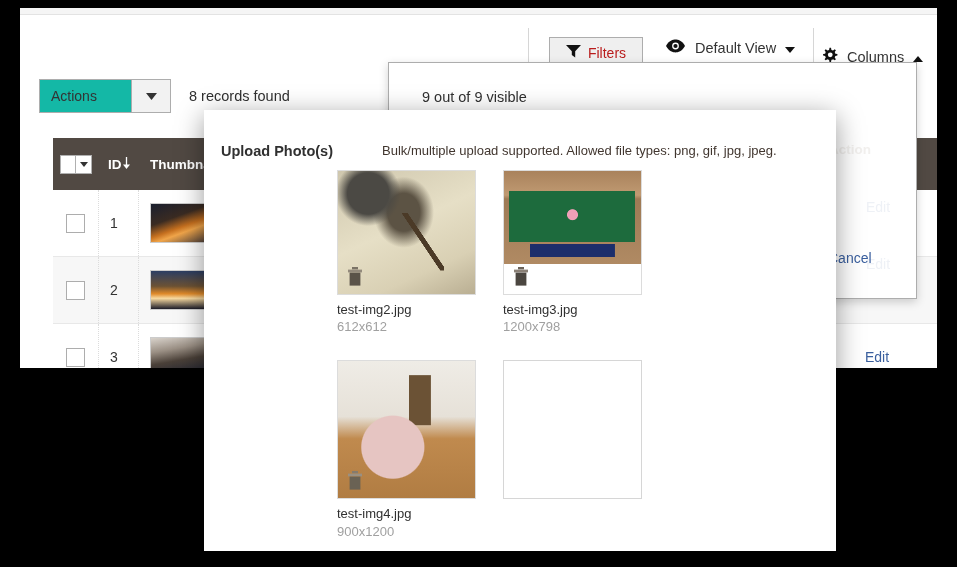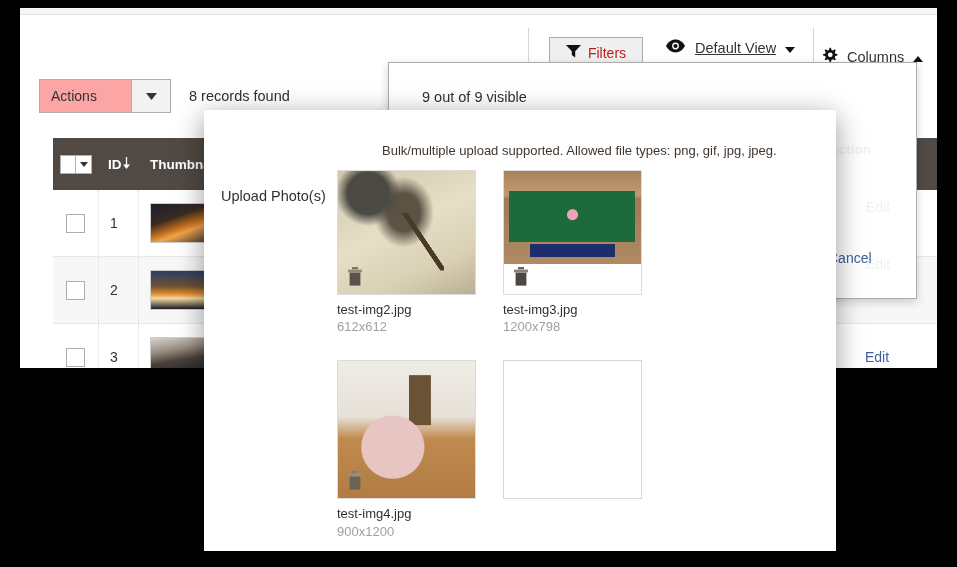--- a/index.html
+++ b/index.html
@@ -45,21 +45,21 @@
   }
   .search-input::placeholder { color:#3a3a3a; font-style:italic; opacity:1; }
   .search-icon { width:26px; display:flex; align-items:center; justify-content:center; }
 
   
   .actions-wrap {
     position:absolute; left:19px; top:71px;
     display:flex; height:34px;
   }
   .actions-btn {
-    width:93px; border:1px solid #adadad; background:#fca5a5;
+    width:93px; border:1px solid #adadad; background:#14b8a6;
     display:flex; align-items:center; padding-left:11px;
     font-size:14px; color:#333; box-sizing:border-box;
   }
   .actions-caret {
     width:39px; border:1px solid #adadad; border-left:0; background:#f2f2f2;
     display:flex; align-items:center; justify-content:center; box-sizing:border-box;
   }
   .records-found {
     position:absolute; left:169px; top:80px;
     font-size:14.5px; color:#303030;
@@ -67,21 +67,21 @@
   .filters-btn {
     position:absolute; left:529px; top:29px;
     width:92px; height:29px;
     border:1px solid #adadad; background:#efefef;
     display:flex; align-items:center; justify-content:center; gap:7px;
     font-size:14px; color:#b91c1c;
   }
   .view-ctl {
     position:absolute; left:645px; top:31px;
     display:flex; align-items:flex-end; gap:9px;
-    font-size:14.5px; color:#333;text-decoration:underline;
+    font-size:14.5px; color:#333;
   }
   .columns-ctl {
     position:absolute; left:801px; top:31px;
     display:flex; align-items:center; gap:9px;
     font-size:14.5px; color:#333;margin-top:8px;
   }
   .tb-divider {
     position:absolute; top:20px; left:793px; width:1px; height:45px; background:#d6d6d6;
   }
   .tb-divider2 {
@@ -165,21 +165,21 @@
 
   
   .modal {
     position:absolute; left:204px; top:110px;
     width:632px; height:441px;
     background:#fff;
     box-shadow:0 6px 26px rgba(0,0,0,.40);
   }
   .modal-label {
     position:absolute; left:17px; top:33px;
-    font-size:14.5px; font-weight:normal; color:#303030;margin-top:45px;
+    font-size:14.5px; font-weight:bold; color:#303030;
   }
   .modal-hint {
     position:absolute; left:141px; top:33px;
     font-size:13px; color:#41362f;margin-left:37px;
   }
   .uploader {
     position:absolute; left:133px; top:60px;
     width:480px;
     display:flex; flex-wrap:wrap;
   }

